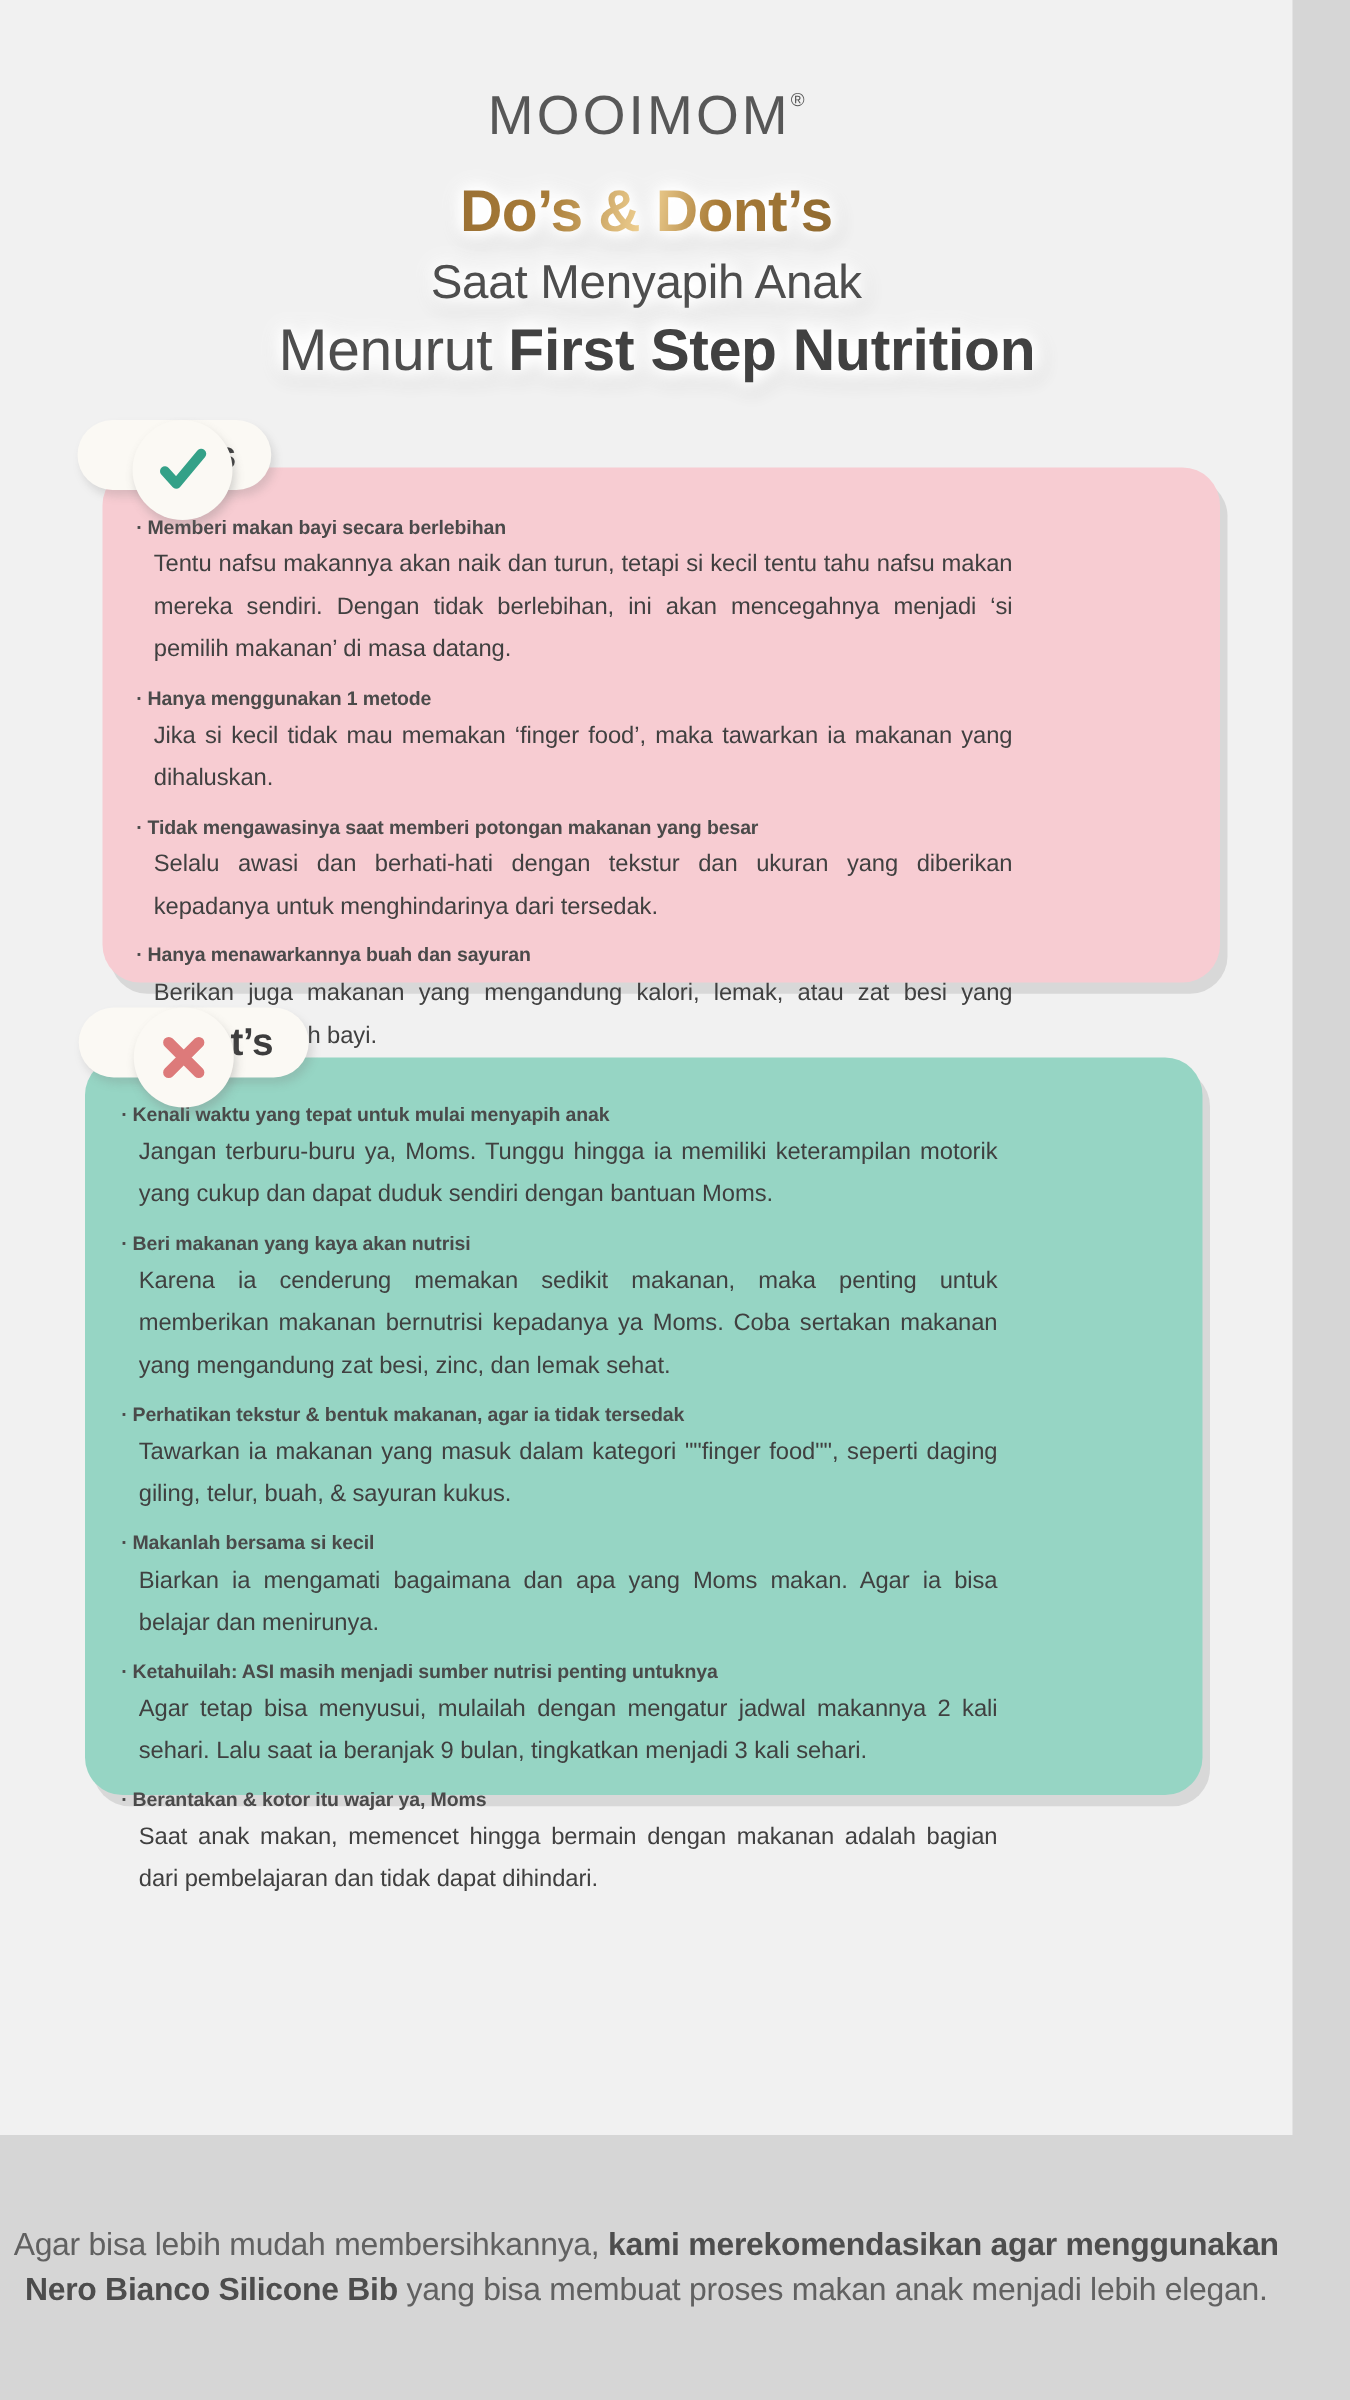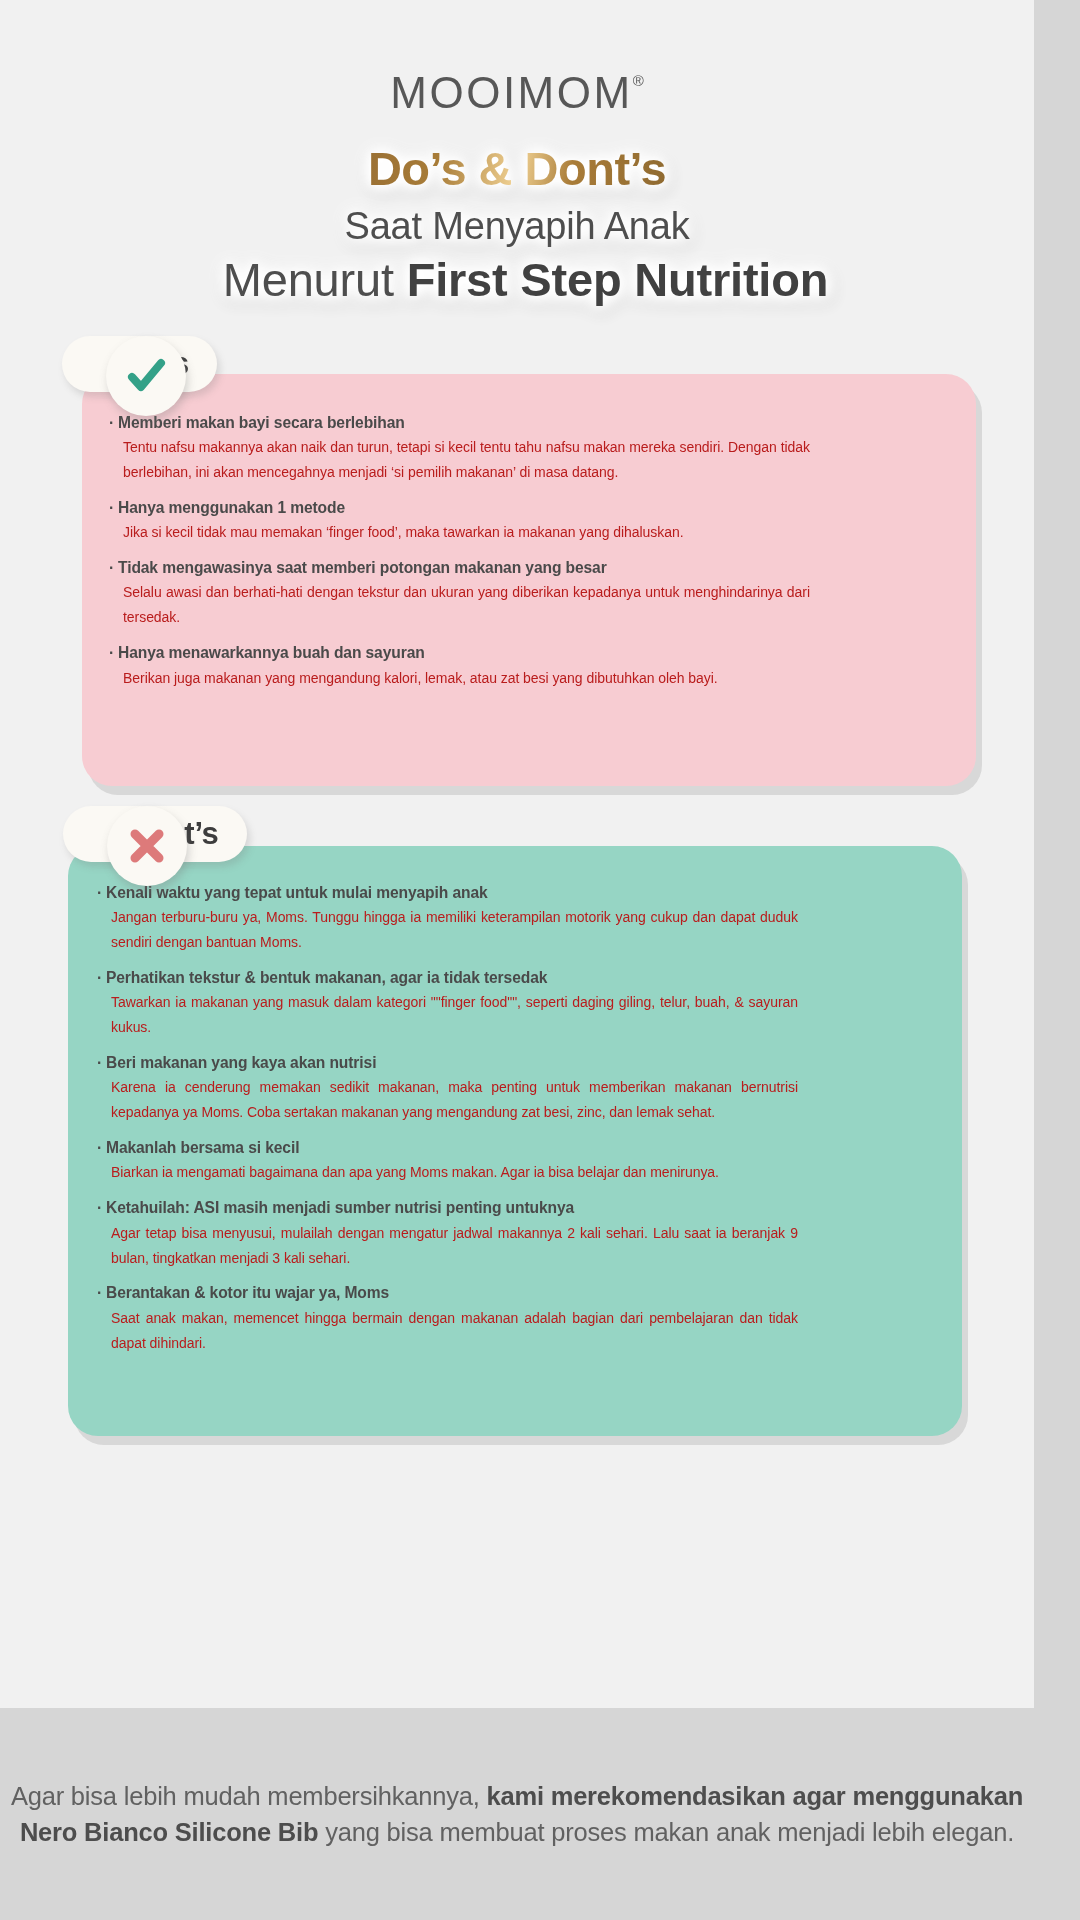--- a/index.html
+++ b/index.html
@@ -194,23 +194,23 @@
     letter-spacing: -0.1px;
   }
   .item-title::before {
     content: "\00b7";
     display: inline-block;
     width: 9px;
     margin-left: -9px;
     font-weight: bold;
   }
   .item-body {
-    font-size: 14px;
-    font-weight: 300;
-    color: #b91c1c;
+    font-size: 19px;
+    font-weight: 300;
+    color: #404040;
     line-height: 1.78;
     text-align: justify;
     padding-left: 5px;
     letter-spacing: -0.05px;
   }
 
   
   .footer-text {
     position: absolute;
     left: 0;
@@ -290,28 +290,28 @@
       </svg>
     </div>
   </div>
 
   <div class="list list-donts">
     <div class="item">
       <div class="item-title">Kenali waktu yang tepat untuk mulai menyapih anak</div>
       <div class="item-body">Jangan terburu-buru ya, Moms. Tunggu hingga ia memiliki keterampilan motorik yang cukup dan dapat duduk sendiri dengan bantuan Moms.</div>
     </div>
     <div class="item">
+      <div class="item-title">Beri makanan yang kaya akan nutrisi</div>
+      <div class="item-body">Karena ia cenderung memakan sedikit makanan, maka penting untuk memberikan makanan bernutrisi kepadanya ya Moms. Coba sertakan makanan yang mengandung zat besi, zinc, dan lemak sehat.</div>
+    </div>
+    <div class="item">
       <div class="item-title">Perhatikan tekstur &amp; bentuk makanan, agar ia tidak tersedak</div>
       <div class="item-body">Tawarkan ia makanan yang masuk dalam kategori ""finger food"", seperti daging giling, telur, buah, &amp; sayuran kukus.</div>
     </div>
     <div class="item">
-      <div class="item-title">Beri makanan yang kaya akan nutrisi</div>
-      <div class="item-body">Karena ia cenderung memakan sedikit makanan, maka penting untuk memberikan makanan bernutrisi kepadanya ya Moms. Coba sertakan makanan yang mengandung zat besi, zinc, dan lemak sehat.</div>
-    </div>
-    <div class="item">
       <div class="item-title">Makanlah bersama si kecil</div>
       <div class="item-body">Biarkan ia mengamati bagaimana dan apa yang Moms makan. Agar ia bisa belajar dan menirunya.</div>
     </div>
     <div class="item">
       <div class="item-title">Ketahuilah: ASI masih menjadi sumber nutrisi penting untuknya</div>
       <div class="item-body">Agar tetap bisa menyusui, mulailah dengan mengatur jadwal makannya 2 kali sehari. Lalu saat ia beranjak 9 bulan, tingkatkan menjadi 3 kali sehari.</div>
     </div>
     <div class="item">
       <div class="item-title">Berantakan &amp; kotor itu wajar ya, Moms</div>
       <div class="item-body">Saat anak makan, memencet hingga bermain dengan makanan adalah bagian dari pembelajaran dan tidak dapat dihindari.</div>

